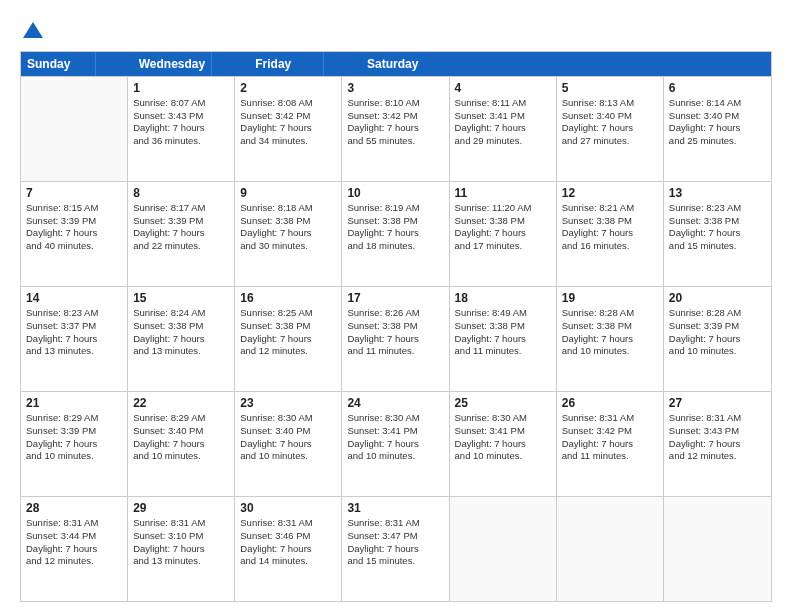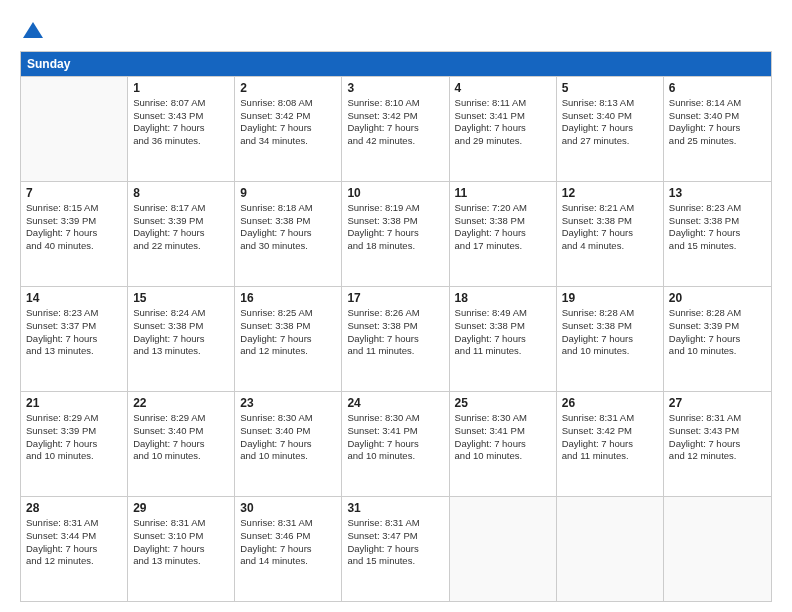--- a/index.html
+++ b/index.html
@@ -128,20 +128,23 @@
     </div>
     <div class="title-section">
       <div class="month-title"></div>
       <div class="location"></div>
     </div>
   </div>
 
   <div class="calendar">
     <div class="cal-header" id="cal-header">
         <div class="cal-header-cell">Sunday</div>
+        <div class="cal-header-cell">Wednesday</div>
+        <div class="cal-header-cell">Friday</div>
+        <div class="cal-header-cell">Saturday</div>
       </div>
     <div class="cal-body" id="cal-body">
         <div class="cal-row">
           <div class="cal-cell empty"></div>
           <div class="cal-cell">
             <div class="day-num">1</div>
             <div class="cell-text">Sunrise: 8:07 AM</div>
             <div class="cell-text">Sunset: 3:43 PM</div>
             <div class="cell-text">Daylight: 7 hours</div>
             <div class="cell-text">and 36 minutes.</div>
@@ -151,21 +154,21 @@
             <div class="cell-text">Sunrise: 8:08 AM</div>
             <div class="cell-text">Sunset: 3:42 PM</div>
             <div class="cell-text">Daylight: 7 hours</div>
             <div class="cell-text">and 34 minutes.</div>
           </div>
           <div class="cal-cell">
             <div class="day-num">3</div>
             <div class="cell-text">Sunrise: 8:10 AM</div>
             <div class="cell-text">Sunset: 3:42 PM</div>
             <div class="cell-text">Daylight: 7 hours</div>
-            <div class="cell-text">and 42 minutes.</div>
+            <div class="cell-text">and 55 minutes.</div>
           </div>
           <div class="cal-cell">
             <div class="day-num">4</div>
             <div class="cell-text">Sunrise: 8:11 AM</div>
             <div class="cell-text">Sunset: 3:41 PM</div>
             <div class="cell-text">Daylight: 7 hours</div>
             <div class="cell-text">and 29 minutes.</div>
           </div>
           <div class="cal-cell">
             <div class="day-num">5</div>
@@ -206,31 +209,31 @@
           </div>
           <div class="cal-cell">
             <div class="day-num">10</div>
             <div class="cell-text">Sunrise: 8:19 AM</div>
             <div class="cell-text">Sunset: 3:38 PM</div>
             <div class="cell-text">Daylight: 7 hours</div>
             <div class="cell-text">and 18 minutes.</div>
           </div>
           <div class="cal-cell">
             <div class="day-num">11</div>
-            <div class="cell-text">Sunrise: 7:20 AM</div>
+            <div class="cell-text">Sunrise: 11:20 AM</div>
             <div class="cell-text">Sunset: 3:38 PM</div>
             <div class="cell-text">Daylight: 7 hours</div>
             <div class="cell-text">and 17 minutes.</div>
           </div>
           <div class="cal-cell">
             <div class="day-num">12</div>
             <div class="cell-text">Sunrise: 8:21 AM</div>
             <div class="cell-text">Sunset: 3:38 PM</div>
             <div class="cell-text">Daylight: 7 hours</div>
-            <div class="cell-text">and 4 minutes.</div>
+            <div class="cell-text">and 16 minutes.</div>
           </div>
           <div class="cal-cell">
             <div class="day-num">13</div>
             <div class="cell-text">Sunrise: 8:23 AM</div>
             <div class="cell-text">Sunset: 3:38 PM</div>
             <div class="cell-text">Daylight: 7 hours</div>
             <div class="cell-text">and 15 minutes.</div>
           </div>
         </div>
         <div class="cal-row">

